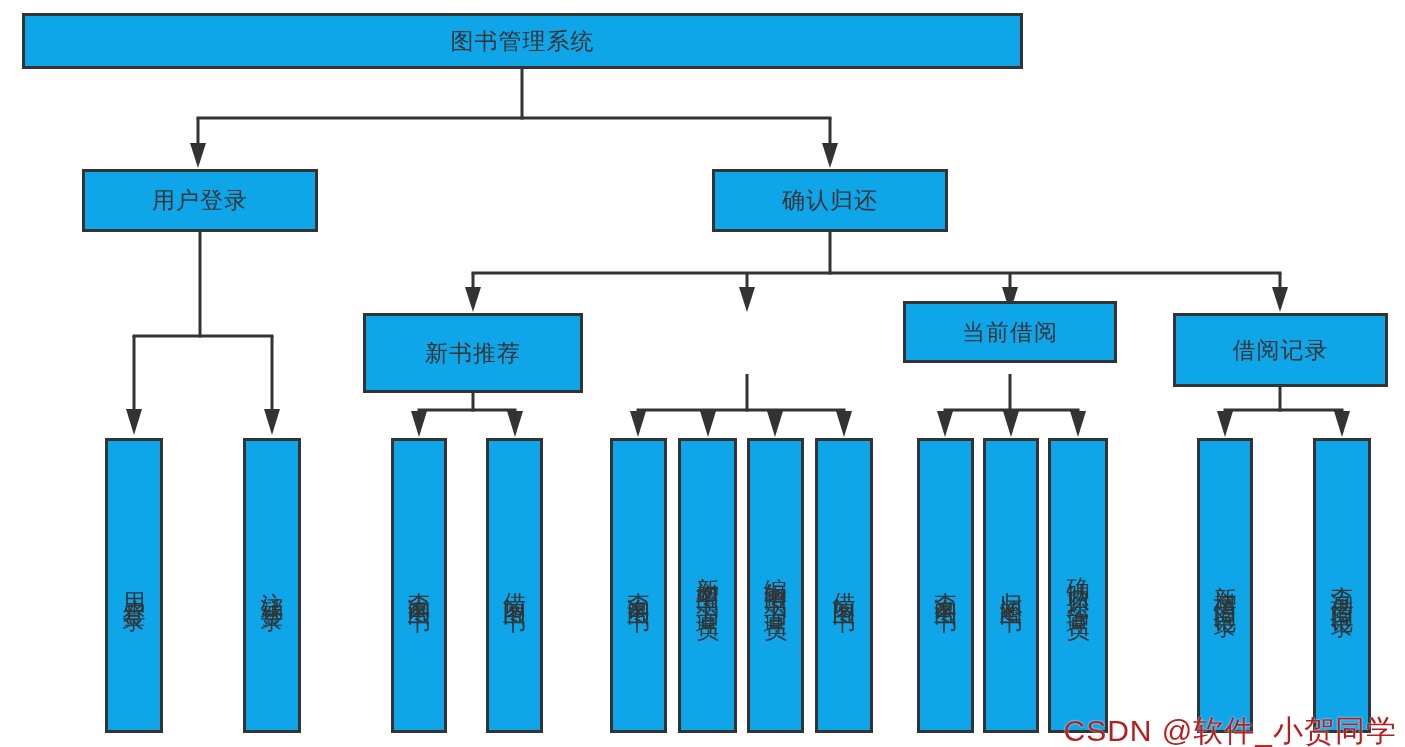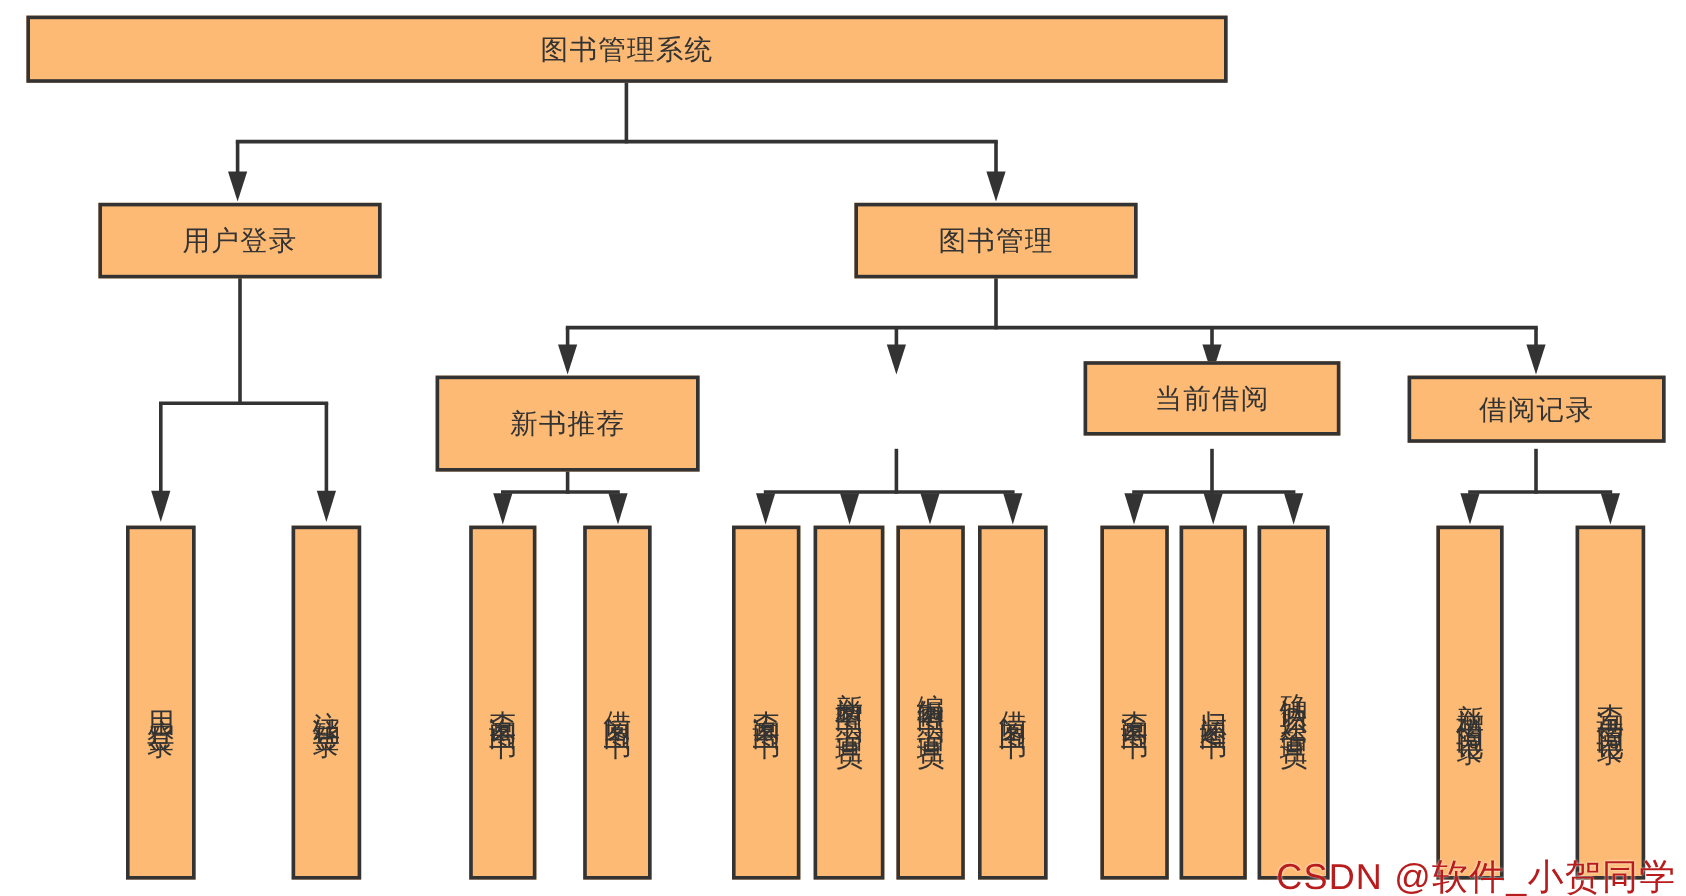--- a/index.html
+++ b/index.html
@@ -14,21 +14,21 @@
   .wires {
     position: absolute;
     left: 0; top: 0;
     width: 1405px; height: 747px;
     pointer-events: none;
   }
   .node {
     position: absolute;
     box-sizing: border-box;
     border: 3px solid #333333;
-    background: #fdba74;
+    background: #0ea5e9;
     display: flex;
     align-items: center;
     justify-content: center;
     color: #333333;
     font-size: 23px;
     letter-spacing: 1px;
     white-space: nowrap;
   }
   .leaf span {
     writing-mode: vertical-rl;
@@ -118,30 +118,30 @@
   </svg>
 
   <div class="node" style="left:22px;top:13px;width:1001px;height:56px">
     <span>图书管理系统</span>
   </div>
 
   <div class="node" style="left:82px;top:169px;width:236px;height:63px">
     <span>用户登录</span>
   </div>
   <div class="node" style="left:712px;top:169px;width:236px;height:63px">
-    <span>图书管理</span>
+    <span>确认归还</span>
   </div>
 
   <div class="node" style="left:363px;top:313px;width:220px;height:80px">
     <span>新书推荐</span>
   </div>
   <div class="node" style="left:903px;top:301px;width:214px;height:62px">
     <span>当前借阅</span>
   </div>
-  <div class="node" style="left:1173px;top:313px;width:215px;height:56px">
+  <div class="node" style="left:1173px;top:313px;width:215px;height:74px">
     <span>借阅记录</span>
   </div>
 
   <div class="node leaf" style="left:105px;top:438px;width:58px;height:295px">
     <span>用户登录</span>
   </div>
   <div class="node leaf" style="left:243px;top:438px;width:58px;height:295px">
     <span>注销登录</span>
   </div>
 

